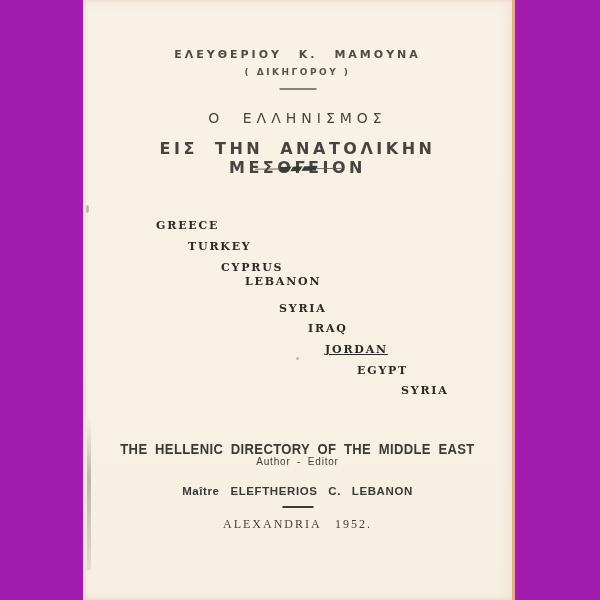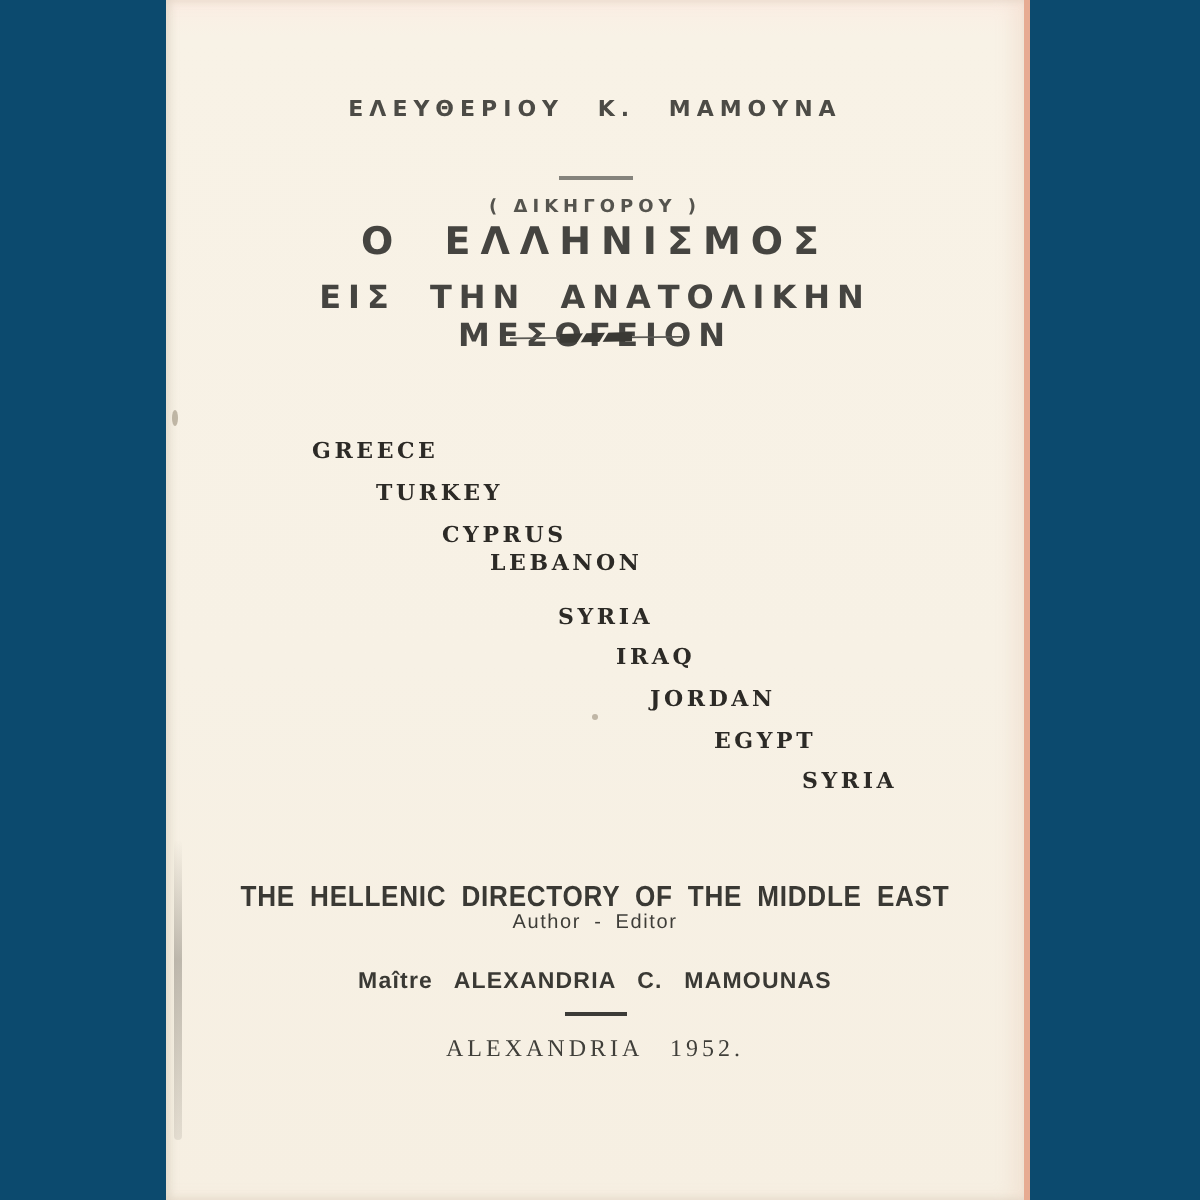--- a/index.html
+++ b/index.html
@@ -8,21 +8,21 @@
     width: 600px;
     height: 600px;
     background: #ffffff;
     font-family: "DejaVu Sans", sans-serif;
     overflow: hidden;
   }
   .stage {
     position: relative;
     width: 600px;
     height: 600px;
-    background: #0c4a6e;
+    background: #a21caf;
   }
   
   .page {
     position: absolute;
     left: 83px;
     top: 0;
     width: 429px;
     height: 600px;
     background: linear-gradient(180deg, #fbeee4 0%, #f8f2e6 3%, #f7f1e5 55%, #f6efe2 100%);
     border-right: 3px solid #e7ab92;
@@ -55,35 +55,34 @@
     letter-spacing: 3px;
     word-spacing: 10px;
     color: #4c4b46;
   }
   .author-role {
     top: 67px;
     font-size: 9px;
     font-weight: bold;
     letter-spacing: 2.5px;
     color: #55544e;
-    margin-top: 32px;
   }
   .rule-1 {
     position: absolute;
     left: 50%;
     transform: translateX(-50%);
     top: 88px;
     width: 37px;
     height: 2px;
     background: #85837c;
   }
   .title-1 {
     top: 110px;
-    font-size: 19px;
-    font-weight: bold;
+    font-size: 14px;
+    font-weight: normal;
     letter-spacing: 5px;
     word-spacing: 9px;
     color: #454440;
   }
   .title-2 {
     top: 139px;
     font-size: 16px;
     font-weight: bold;
     letter-spacing: 3.5px;
     word-spacing: 8px;
@@ -105,21 +104,21 @@
     letter-spacing: 1.8px;
     color: #2c2a26;
     white-space: nowrap;
   }
   .country:nth-child(1) { left:  73px; top: 219px; }
   .country:nth-child(2) { left: 105px; top: 240px; }
   .country:nth-child(3) { left: 138px; top: 261px; }
   .country:nth-child(4) { left: 162px; top: 275px; }
   .country:nth-child(5) { left: 196px; top: 302px; }
   .country:nth-child(6) { left: 225px; top: 322px; }
-  .country:nth-child(7) { left: 242px; top: 343px; }
+  .country:nth-child(7) { left: 242px; top: 343px; text-decoration: underline; }
   .country:nth-child(8) { left: 274px; top: 364px; }
   .country:nth-child(9) { left: 318px; top: 384px; }
 
   .directory-title {
     top: 441px;
     font-family: "Liberation Sans", sans-serif;
     font-size: 14.5px;
     font-weight: bold;
     letter-spacing: 0.4px;
     word-spacing: 4px;
@@ -200,20 +199,20 @@
         <span class="country">IRAQ</span>
         <span class="country">JORDAN</span>
         <span class="country">EGYPT</span>
         <span class="country">SYRIA</span>
       </div>
 
     <div class="centered directory-title">THE HELLENIC DIRECTORY OF THE MIDDLE EAST</div>
 
     <div class="centered author-editor-label">Author - Editor</div>
 
-    <div class="centered author-editor-name">Maître ALEXANDRIA C. MAMOUNAS</div>
+    <div class="centered author-editor-name">Maître ELEFTHERIOS C. LEBANON</div>
 
     <div class="rule-2"></div>
 
     <div class="centered imprint">ALEXANDRIA 1952.</div>
 
   </div>
 </div>
 
 </body></html>

